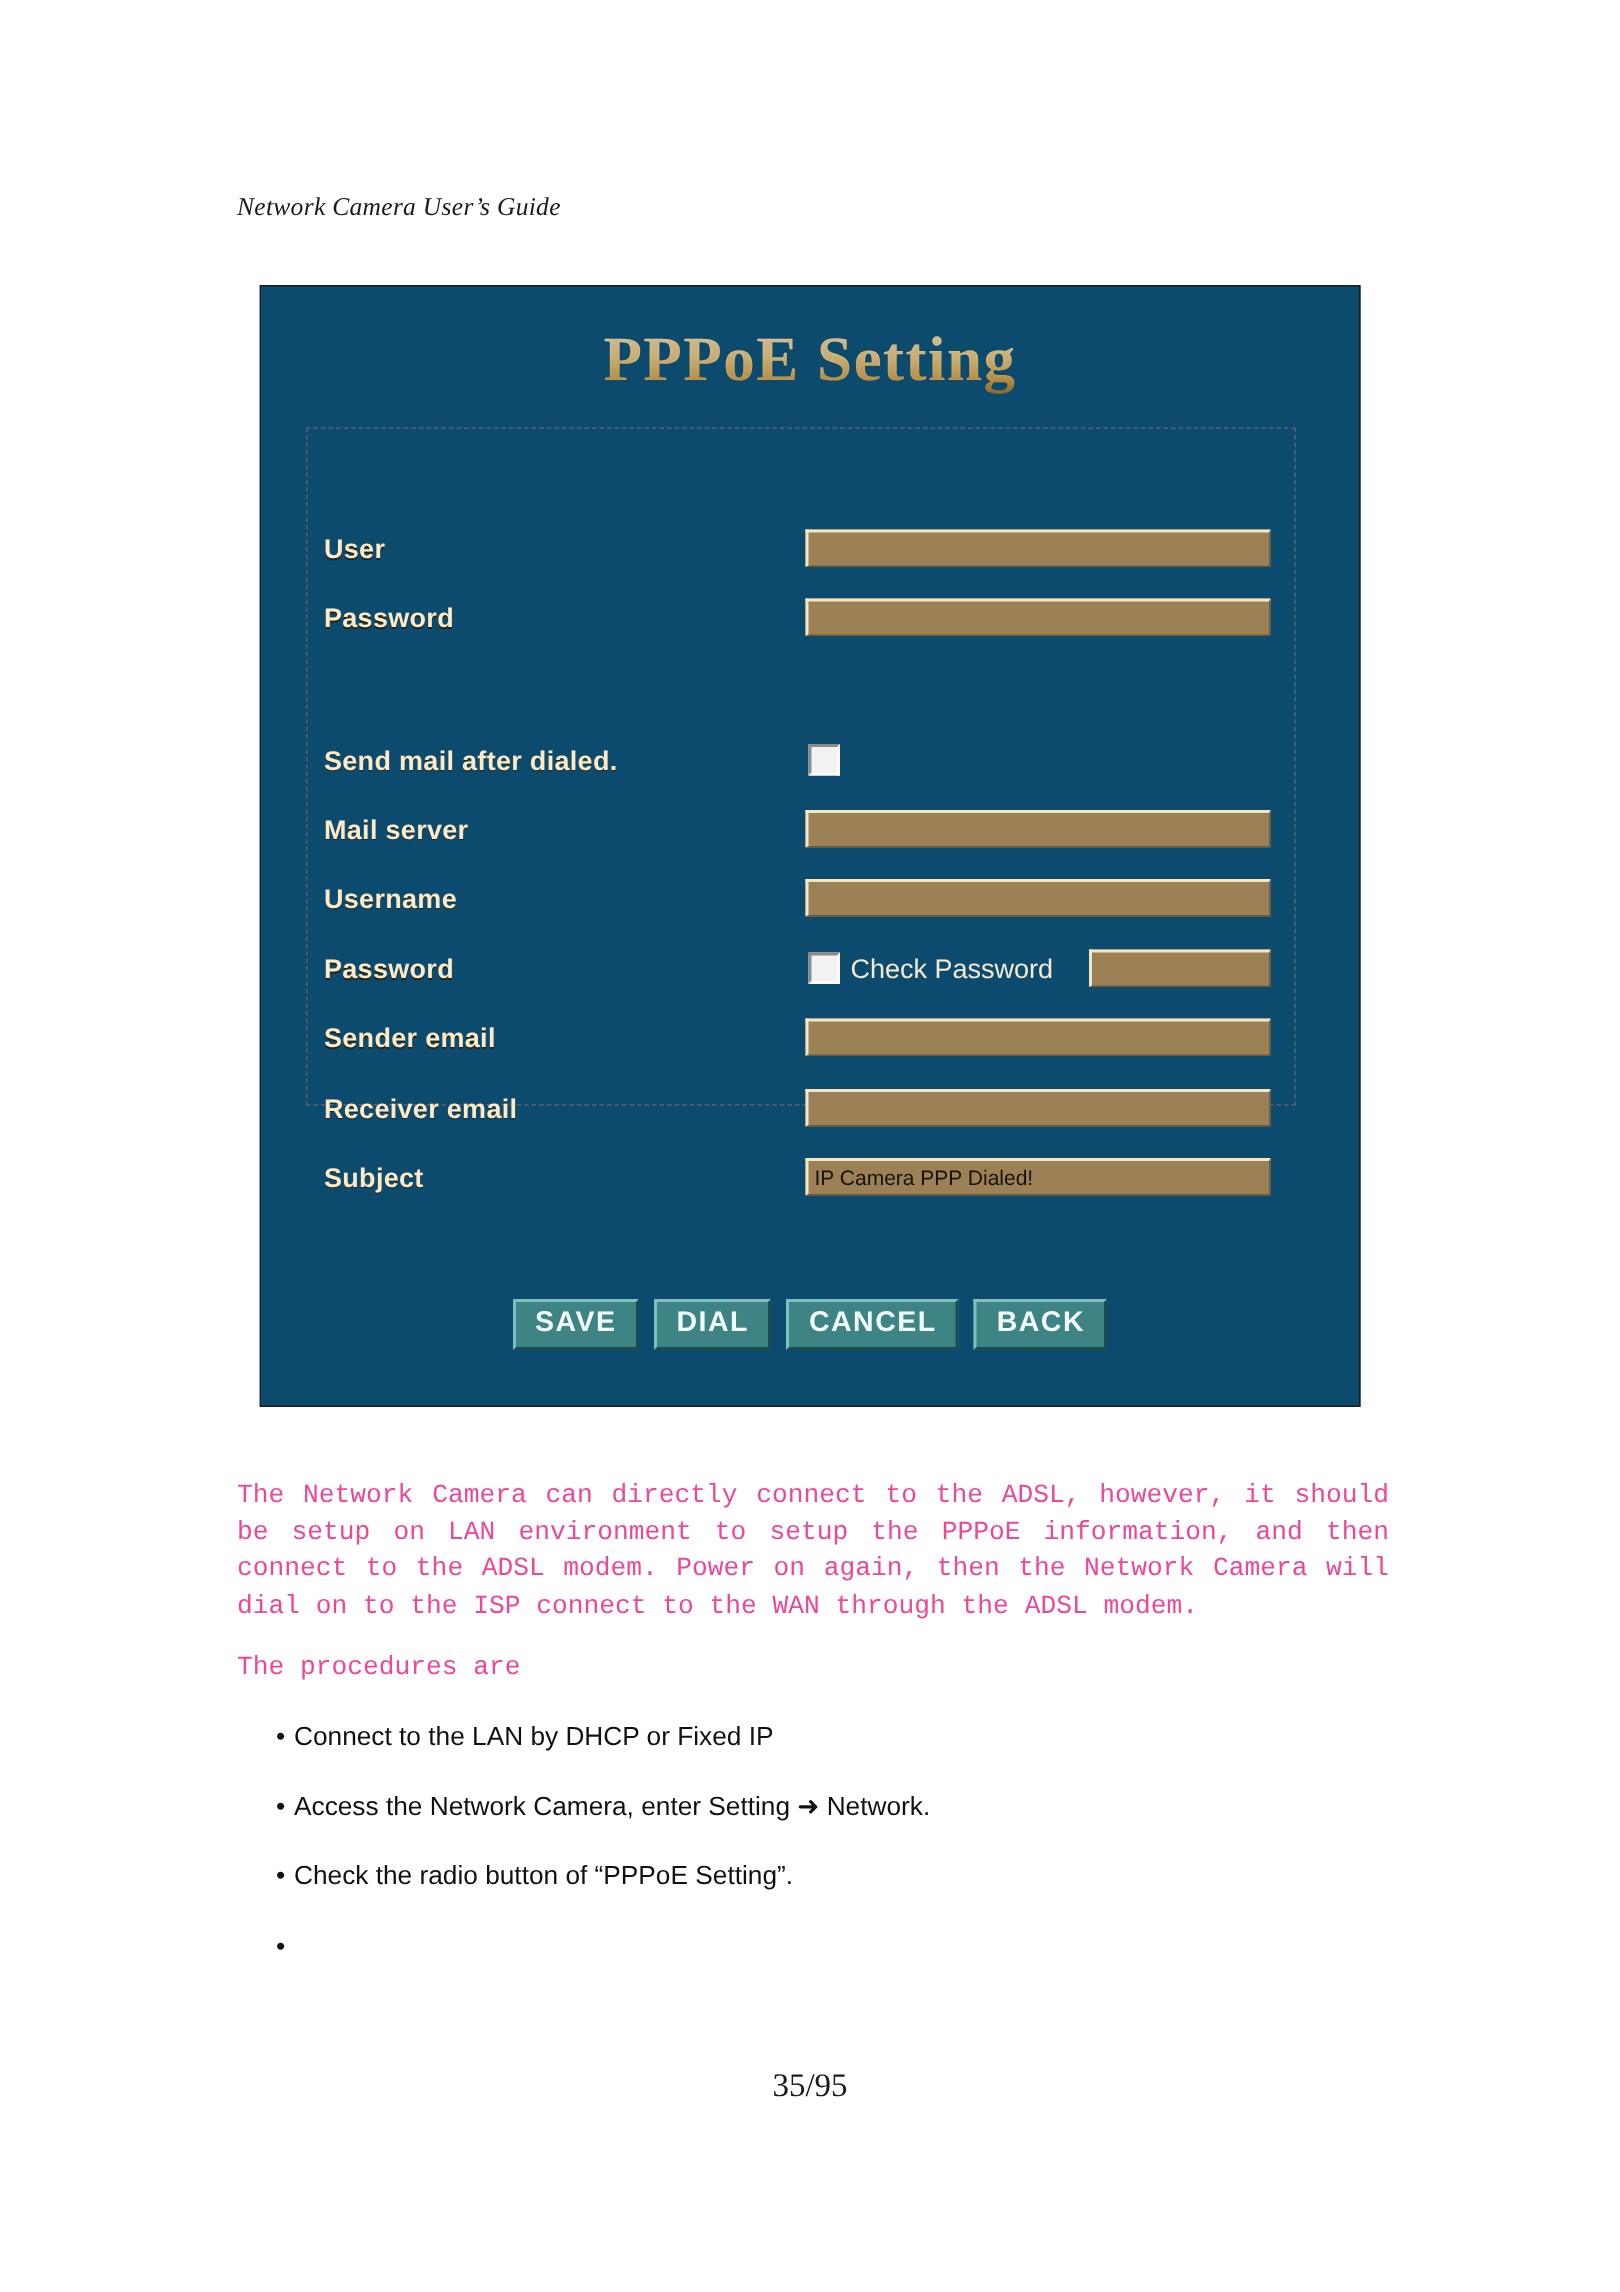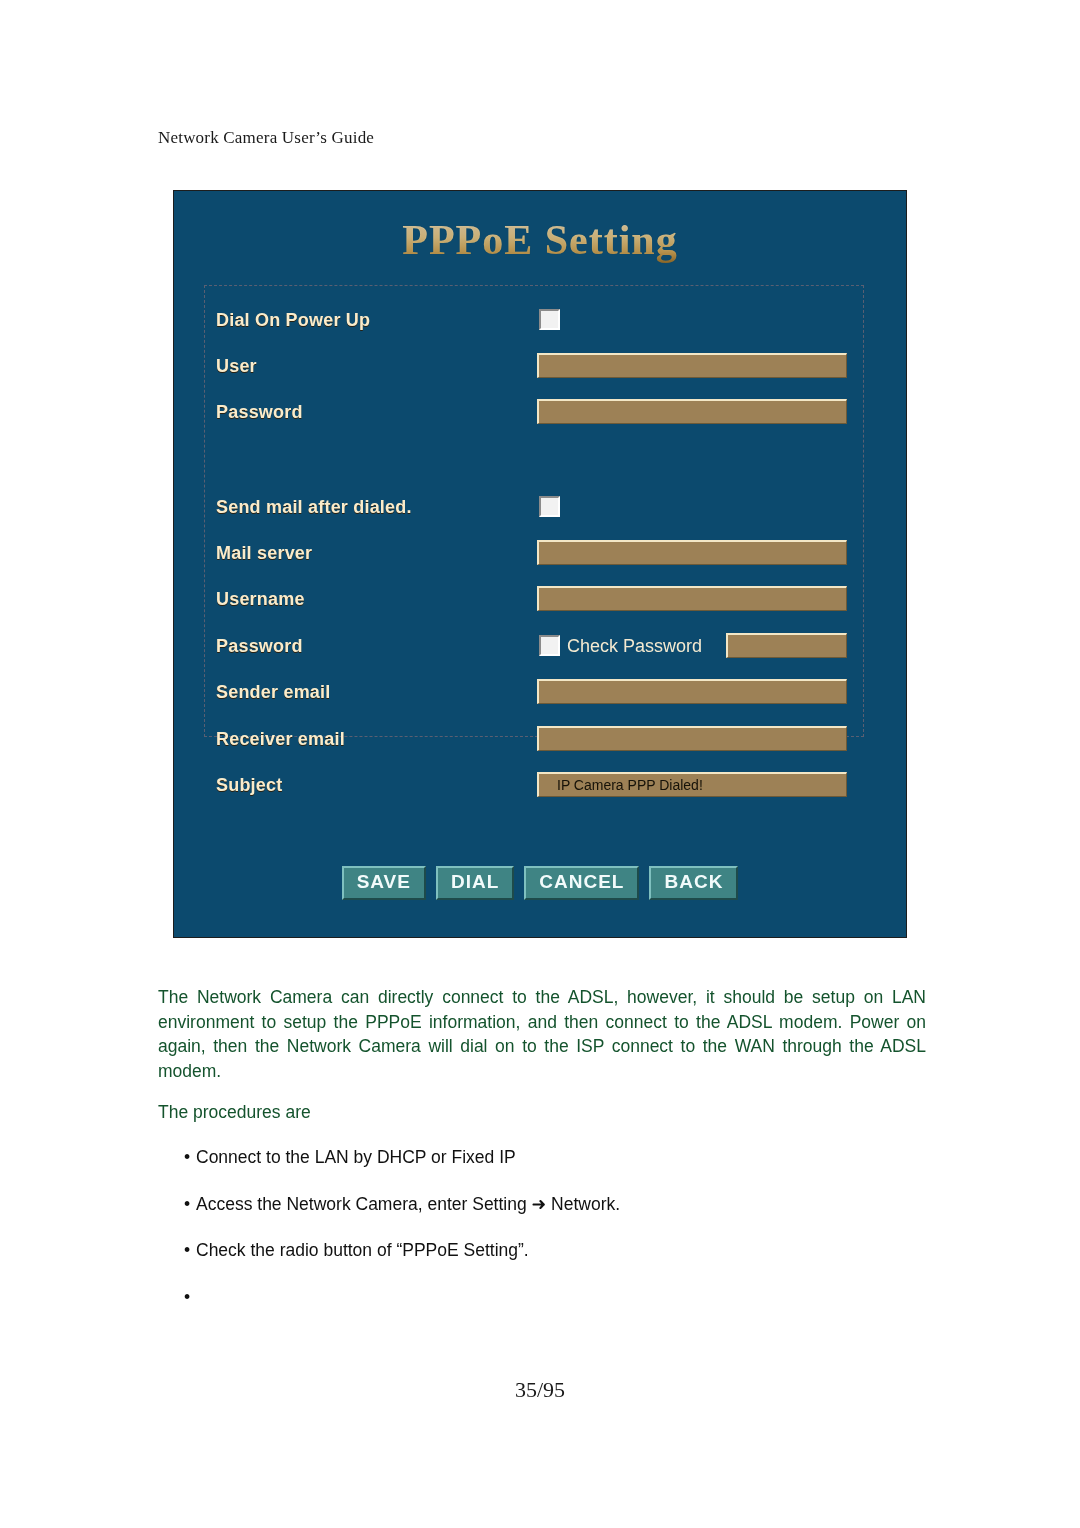--- a/index.html
+++ b/index.html
@@ -19,20 +19,21 @@
   
   .doc-header {
     position: absolute;
     left: 158px;
     top: 128px;
     font-family: "Liberation Serif", serif;
     font-size: 17px;
     color: #1a1a1a;
     letter-spacing: 0.2px;
     white-space: nowrap;
+    font-style: italic;
   }
 
   
   .ui-panel {
     position: absolute;
     left: 173px;
     top: 190px;
     width: 734px;
     height: 748px;
     background: #0c4a6e;
@@ -98,21 +99,21 @@
     background: #9d8156;
     border: none;
     border-top: 2px solid #f3e7c6;
     border-left: 2px solid #f3e7c6;
     border-right: 1px solid #6d5a38;
     border-bottom: 1px solid #6d5a38;
     box-sizing: border-box;
     font-family: "Liberation Sans", sans-serif;
     font-size: 14px;
     color: #161208;
-    padding: 0 18px;
+    padding: 0 4px;
     line-height: 22px;
     white-space: nowrap;
     overflow: hidden;
   }
   .ui-input.short {
     left: 521px;
     width: 121px;
   }
 
   
@@ -169,24 +170,24 @@
     padding: 3px 13px 5px 13px;
     line-height: 22px;
     box-sizing: border-box;
   }
 
   
   .body-text {
     position: absolute;
     left: 158px;
     width: 768px;
-    font-family: Liberation Sans, sans-serif;
+    font-family: Liberation Mono, monospace;
     font-size: 17.5px;
     line-height: 24.5px;
-    color: #14532d;
+    color: #ec4899;
   }
   .para-justified {
     text-align: justify;
     text-justify: inter-word;
   }
   .bullet-list {
     position: absolute;
     left: 158px;
     width: 768px;
   }
@@ -227,24 +228,20 @@
 <body>
 
 <div class="doc-header">Network Camera User’s Guide</div>
 
 <div class="ui-panel">
 
   <div class="ui-title">PPPoE Setting</div>
 
   <div class="fieldset">
 
-    <div class="row" style="top:21px;">
-      <span class="row-label">Dial On Power Up</span>
-      <span class="ui-checkbox"></span>
-    </div>
 
     <div class="row" style="top:67px;">
       <span class="row-label">User</span>
       <span class="ui-input"></span>
     </div>
 
     <div class="row" style="top:113px;">
       <span class="row-label">Password</span>
       <span class="ui-input"></span>
     </div>

